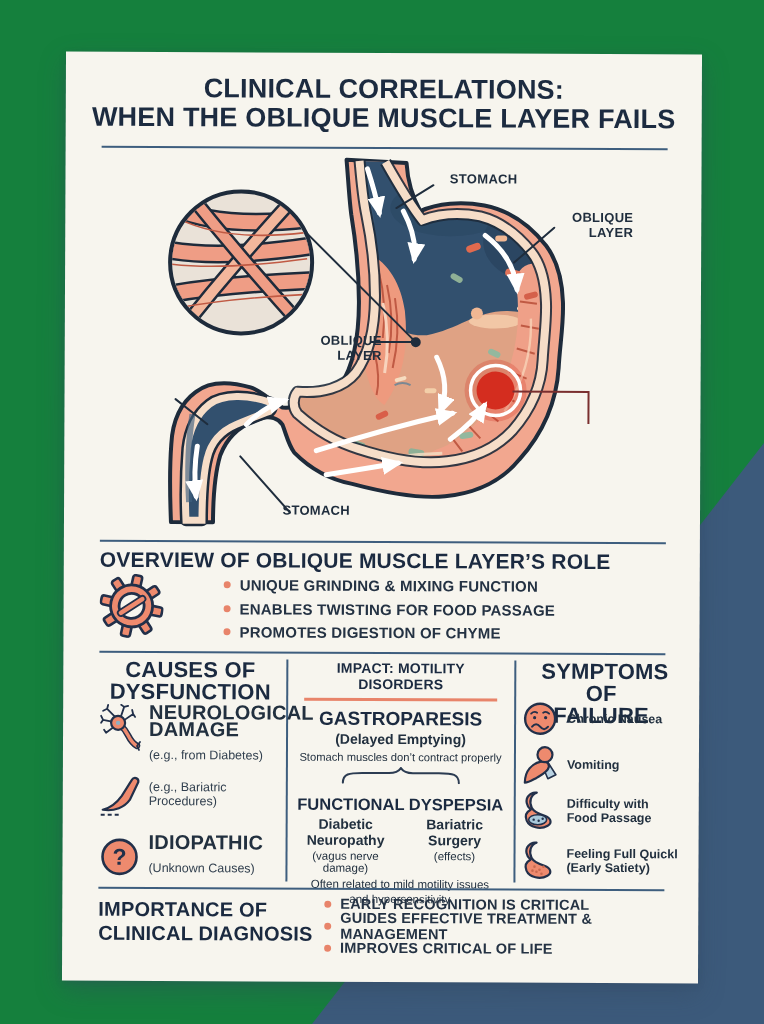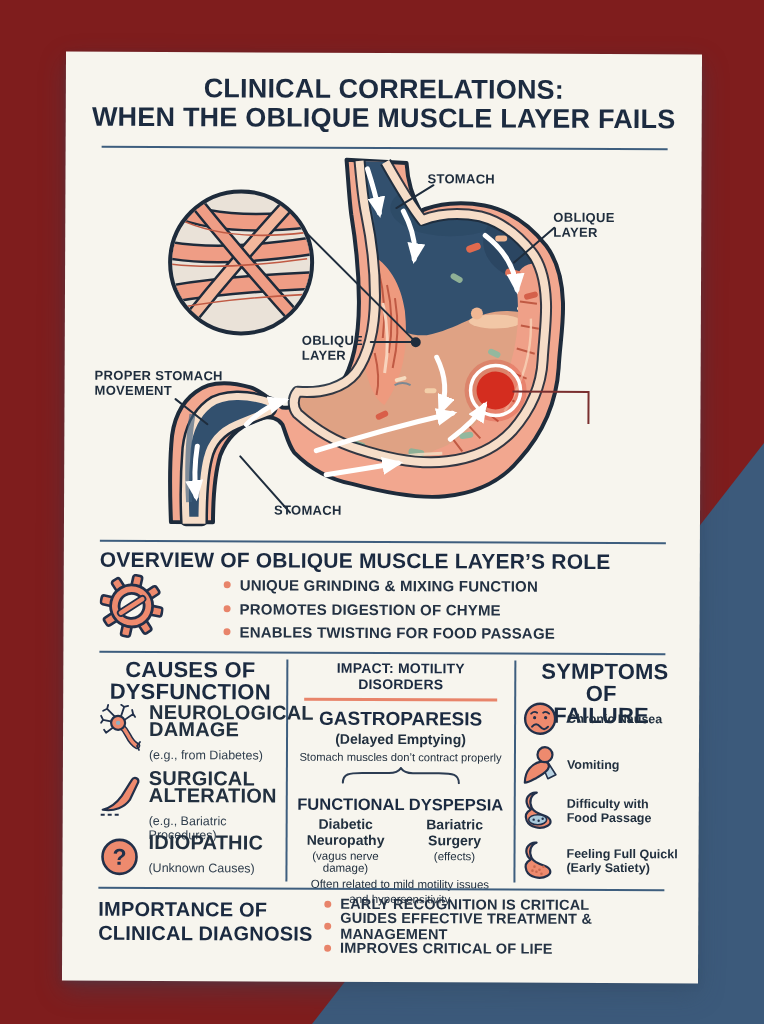--- a/index.html
+++ b/index.html
@@ -1,27 +1,27 @@
 <!DOCTYPE html>
 <html><head>
 <meta charset="utf-8">
 <style>
   html,body{margin:0;padding:0;}
   body{font-family:"Liberation Sans", sans-serif;}
-  #stage{position:relative;width:764px;height:1024px;background:#7f1d1d;overflow:hidden;}
+  #stage{position:relative;width:764px;height:1024px;background:#15803d;overflow:hidden;}
   #corner-triangle{position:absolute;left:0;top:0;width:764px;height:1024px;pointer-events:none;}
   #poster{position:absolute;left:64px;top:53px;width:636px;height:929px;background:#f7f5ee;
           box-shadow:0 10px 26px rgba(50,70,95,.38), 0 2px 6px rgba(50,70,95,.25);
           transform:rotate(.25deg);}
   
   #title{position:absolute;top:22px;left:0;width:636px;text-align:center;font-weight:700;
          font-size:27px;line-height:29px;color:#1c2b40;letter-spacing:.2px;}
   .rule{position:absolute;left:36px;width:566px;height:2px;background:#3e5e7e;}
   
-  .lbl{position:absolute;font-weight:700;font-size:13px;color:#1f2d3d;text-align:left;
+  .lbl{position:absolute;font-weight:700;font-size:13px;color:#1f2d3d;text-align:right;
        line-height:1.15;letter-spacing:.3px;z-index:5;}
   .lbl span{display:block;}
   #diagram-svg{position:absolute;left:0;top:100px;z-index:2;}
   
   #overview-heading{position:absolute;left:36px;top:496px;font-size:21px;font-weight:700;color:#1b2a40;letter-spacing:.2px;}
   #gear-wrap{position:absolute;left:36px;top:522px;width:64px;height:64px;}
   #overview-bullets{position:absolute;left:160px;top:521px;}
   .bullet-row{display:flex;align-items:center;height:23.5px;}
   .dot{width:7px;height:7px;border-radius:50%;background:#e8846a;margin-right:9px;flex:0 0 auto;}
   .bullet-row b{font-size:15px;font-weight:700;color:#243243;letter-spacing:.2px;}
@@ -201,24 +201,20 @@
 
     <div class="lbl" style="left:362px;top:119px;width:90px">
         <span>STOMACH</span>
       </div>
     <div class="lbl" style="left:488px;top:157px;width:80px">
         <span>OBLIQUE LAYER</span>
       </div>
     <div class="lbl" style="left:237px;top:281px;width:80px">
         <span>OBLIQUE LAYER</span>
       </div>
-    <div class="lbl" style="left:30px;top:317px;width:160px">
-      <span>PROPER STOMACH</span>
-      <span>MOVEMENT</span>
-    </div>
     <div class="lbl" style="left:210px;top:451px;width:76px">
         <span>STOMACH</span>
       </div>
 
     <div class="rule" style="top:488px"></div>
     <div id="overview-heading">OVERVIEW OF OBLIQUE MUSCLE LAYER’S ROLE</div>
     <div id="gear-wrap">
       <svg width="64" height="64" viewBox="0 0 64 64">
         <g transform="rotate(12 32 32)">
           <g fill="#ee8a6e" stroke="#22304a" stroke-width="2.6">
@@ -238,25 +234,25 @@
         </g>
       </svg>
     </div>
     <div id="overview-bullets">
       <div class="bullet-row">
           <span class="dot"></span>
           <b>UNIQUE GRINDING &amp; MIXING FUNCTION</b>
         </div>
       <div class="bullet-row">
           <span class="dot"></span>
+          <b>ENABLES TWISTING FOR FOOD PASSAGE</b>
+        </div>
+      <div class="bullet-row">
+          <span class="dot"></span>
           <b>PROMOTES DIGESTION OF CHYME</b>
-        </div>
-      <div class="bullet-row">
-          <span class="dot"></span>
-          <b>ENABLES TWISTING FOR FOOD PASSAGE</b>
         </div>
     </div>
     <div class="rule" style="top:599px"></div>
 
     <div class="vline" style="left:223px"></div>
     <div class="vline" style="left:451px"></div>
 
     <div class="colhead" style="left:42px;top:607px;width:170px">CAUSES OF DYSFUNCTION</div>
 
     <div class="cause-item" style="top:652px">
@@ -283,21 +279,20 @@
     </div>
 
     <div class="cause-item" style="top:718px">
       <div class="cause-icon">
         <svg width="42" height="48" viewBox="0 0 42 48">
           <path d="M4,40 C12,38 18,33 23,26 L33,10 C35,6.5 40,8 39.5,12 L31,30 C26,37 16,42 4,40 Z" fill="#ee8a6e" stroke="#22304a" stroke-width="2.2" stroke-linejoin="round"></path>
           <line x1="2" y1="45" x2="22" y2="45" stroke="#22304a" stroke-width="2" stroke-dasharray="4 3"></line>
         </svg>
       </div>
       <div class="cause-text">
-        <div class="cause-name">SURGICAL ALTERATION</div>
         <div class="cause-detail">(e.g., Bariatric Procedures)</div>
       </div>
     </div>
 
     <div class="cause-item" style="top:782px">
       <div class="cause-icon">
         <svg width="42" height="48" viewBox="0 0 42 48">
           <circle cx="21" cy="23" r="17" fill="#ee8a6e" stroke="#22304a" stroke-width="2.6"></circle>
           <text x="21" y="31" text-anchor="middle" font-family="Liberation Sans, sans-serif" font-size="23" font-weight="bold" fill="#22304a">?</text>
         </svg>

